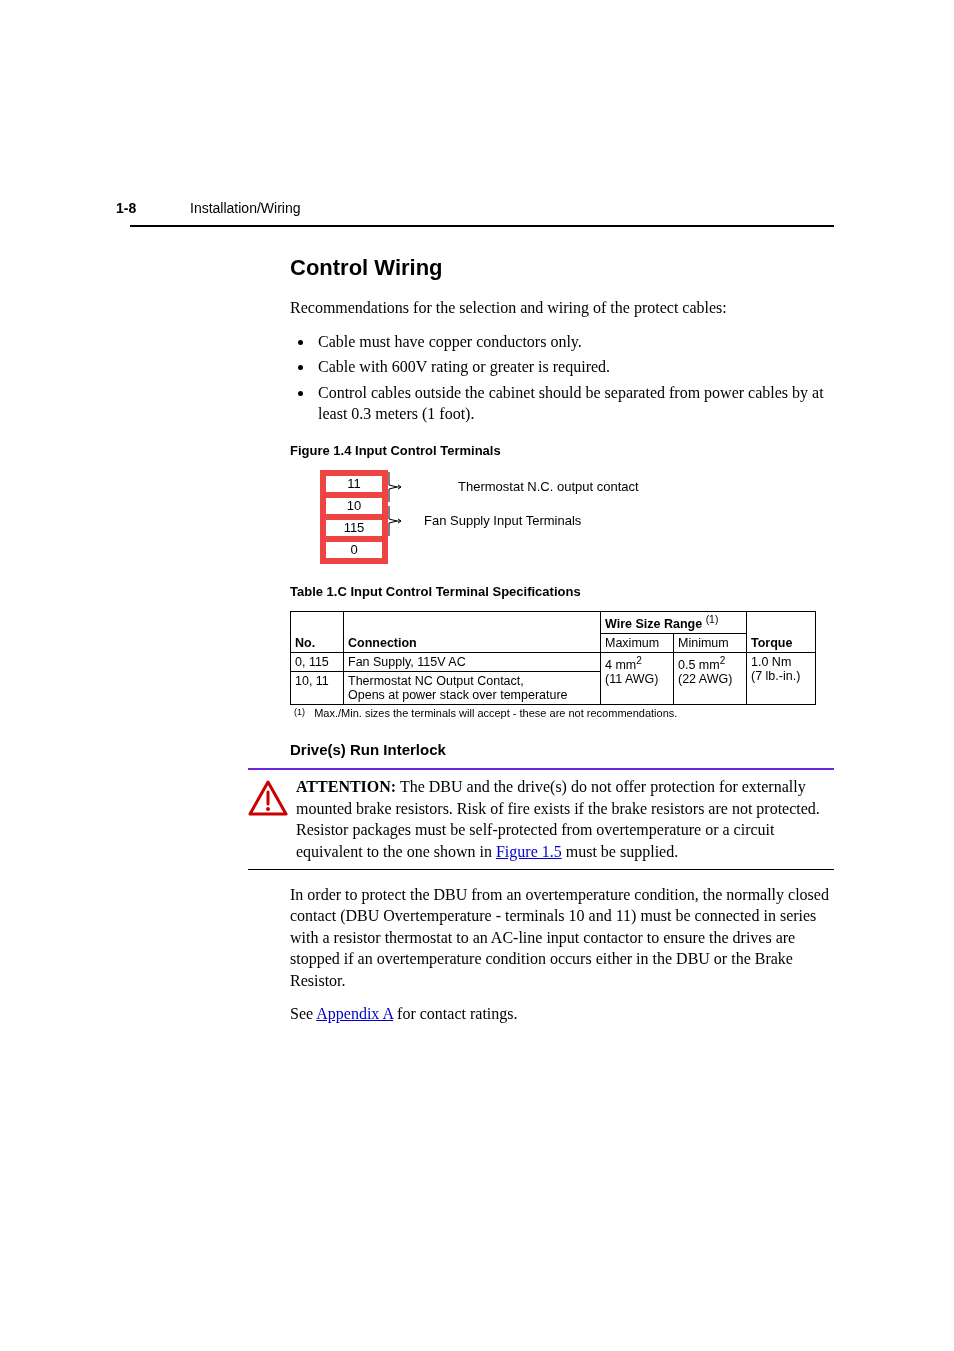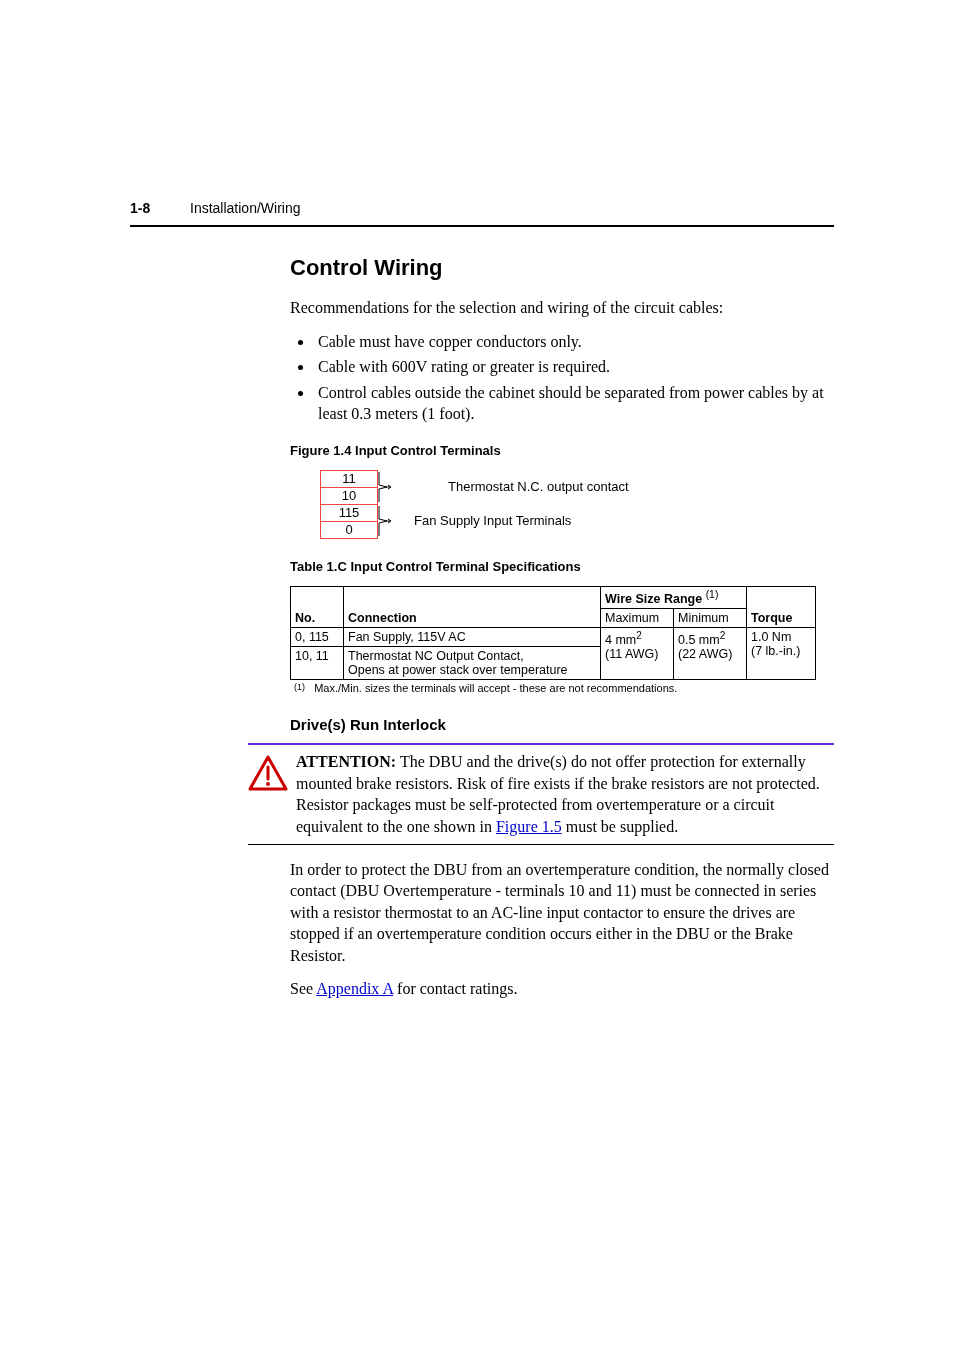--- a/index.html
+++ b/index.html
@@ -19,21 +19,21 @@
   .header-line {
     position: absolute;
     top: 225px;
     left: 130px;
     right: 120px;
     border-top: 2px solid #000;
   }
   .page-num {
     position: absolute;
     top: 200px;
-    left: 130px;
+    left: 116px;
     font-family: Arial, Helvetica, sans-serif;
     font-size: 14px;
   }
   .page-num b { font-weight: bold; }
   .section-label {
     position: absolute;
     top: 200px;
     left: 190px;
     font-family: Arial, Helvetica, sans-serif;
     font-size: 14px;
@@ -73,21 +73,21 @@
   }
   .figure-box {
     margin: 6px 0 20px 30px;
   }
   .term-table {
     border-collapse: collapse;
     font-family: Arial, Helvetica, sans-serif;
     font-size: 13px;
   }
   .term-table td {
-    border: 1px solid #ef4444;
+    border: 6px solid #ef4444;
     width: 56px;
     text-align: center;
     padding: 0 0;
     height: 16px;
     line-height: 16px;
   }
   .term-label {
     font-family: Arial, Helvetica, sans-serif;
     font-size: 13px;
     margin-left: 22px;
@@ -159,21 +159,21 @@
   <div class="page-num">
     <b>1-8</b>
   </div>
   <div class="section-label">Installation/Wiring</div>
   <div class="header-line"></div>
 
   <div class="content">
 
     <h1 class="section">Control Wiring</h1>
 
-    <p class="body">Recommendations for the selection and wiring of the circuit cables:</p>
+    <p class="body">Recommendations for the selection and wiring of the protect cables:</p>
 
     <ul class="bullets">
       <li>Cable must have copper conductors only.</li>
       <li>Cable with 600V rating or greater is required.</li>
       <li>Control cables outside the cabinet should be separated from power cables by at least 0.3 meters (1 foot).</li>
     </ul>
 
     <div class="fig-caption">Figure 1.4  Input Control Terminals</div>
 
     <div class="figure-box">

